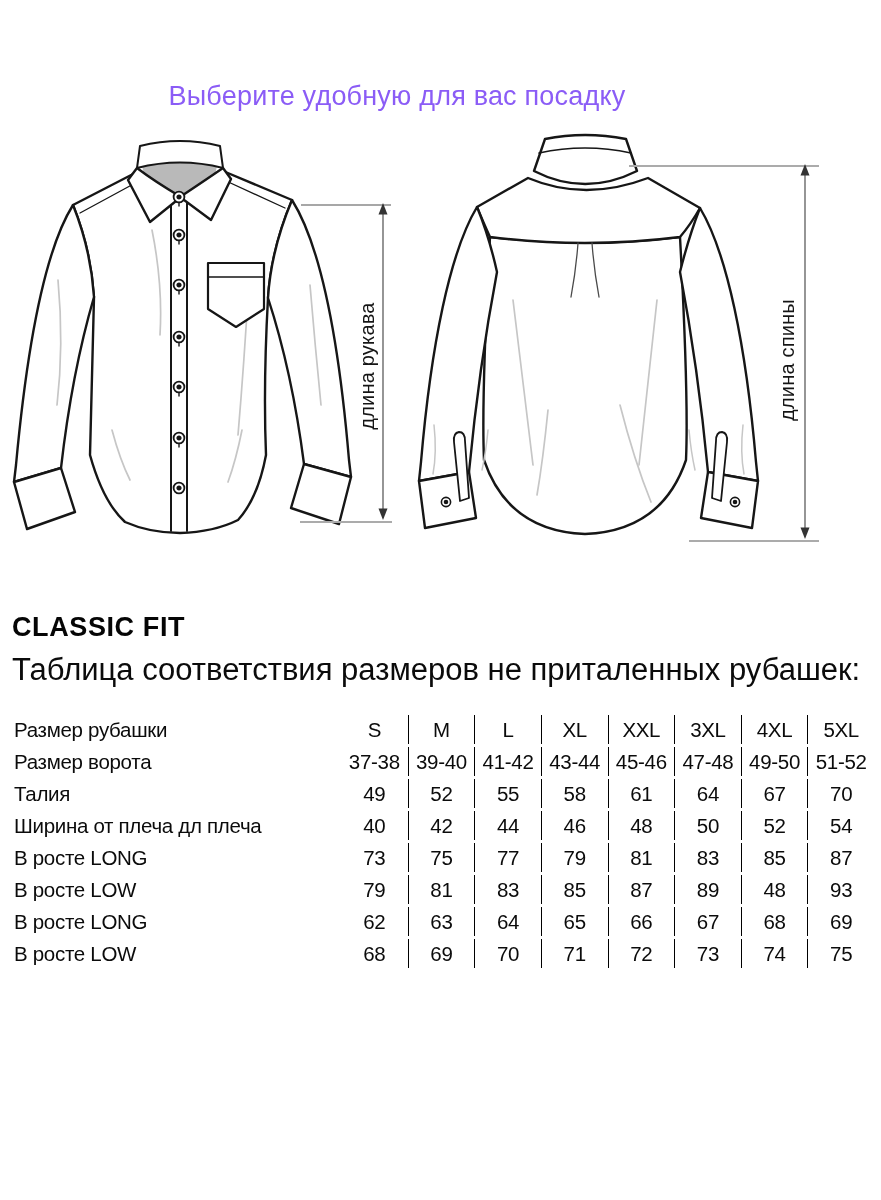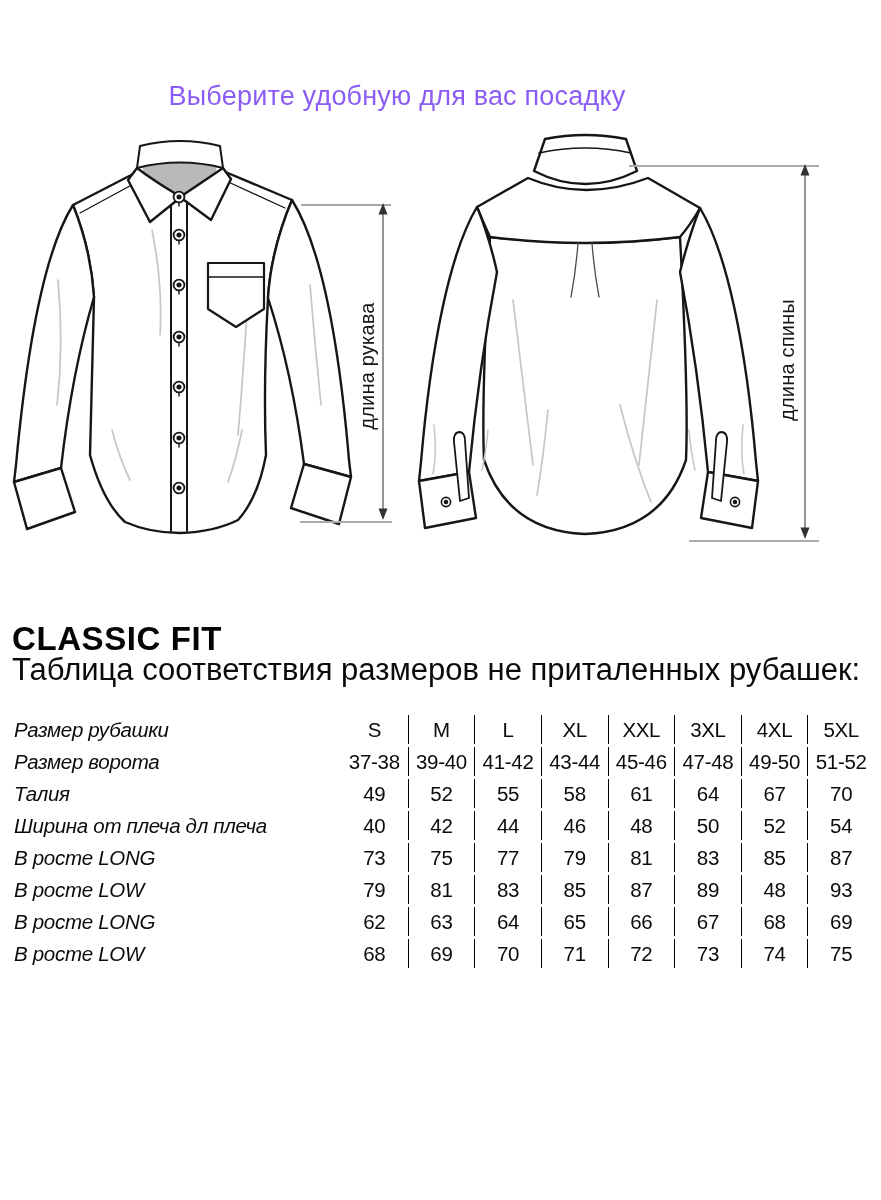--- a/index.html
+++ b/index.html
@@ -12,33 +12,33 @@
     font-size:27px; letter-spacing:0.2px; color:#8b5cf6;margin-top:37px;
   }
   .diagram-svg { position:absolute; top:130px; left:0; }
   .dim-label {
     position:absolute; font-size:20px; white-space:nowrap; color:#151515;
     transform:translate(-50%,-50%) rotate(-90deg); letter-spacing:0.2px;
   }
   .dim-label-front { left:367px; top:366px; }
   .dim-label-back  { left:787px; top:360px; }
   .section-heading {
-    position:absolute; left:12px; top:612px; font-size:33px; font-weight:700;
-    letter-spacing:0.6px; color:#050505;margin-top:8px;
+    position:absolute; left:12px; top:612px; font-size:27px; font-weight:700;
+    letter-spacing:0.6px; color:#050505;
   }
   .section-subtitle {
     position:absolute; left:12px; top:652px; font-size:31px; color:#0b0b0b;
   }
   table.size-table {
     position:absolute; left:14px; top:712px; width:860px;
     border-collapse:separate; border-spacing:0 3px; table-layout:fixed;
     font-size:20.5px; letter-spacing:-0.3px; color:#0b0b0b;
   }
   table.size-table td { padding:0; height:29px; vertical-align:middle; text-align:center; }
-  table.size-table td.row-label { text-align:left; width:327px;font-style:italic; }
+  table.size-table td.row-label { text-align:left; width:327px; }
   table.size-table td.divided { border-left:1.6px solid #000; }
 </style>
 </head>
 <body>
 
 <div class="page-title">Выберите удобную для вас посадку</div>
 
 <svg class="diagram-svg" width="881" height="470" viewBox="0 0 881 470" xmlns="http://www.w3.org/2000/svg">
 
   <g stroke="#161616" stroke-width="2.4" fill="#ffffff" stroke-linejoin="round" stroke-linecap="round">

